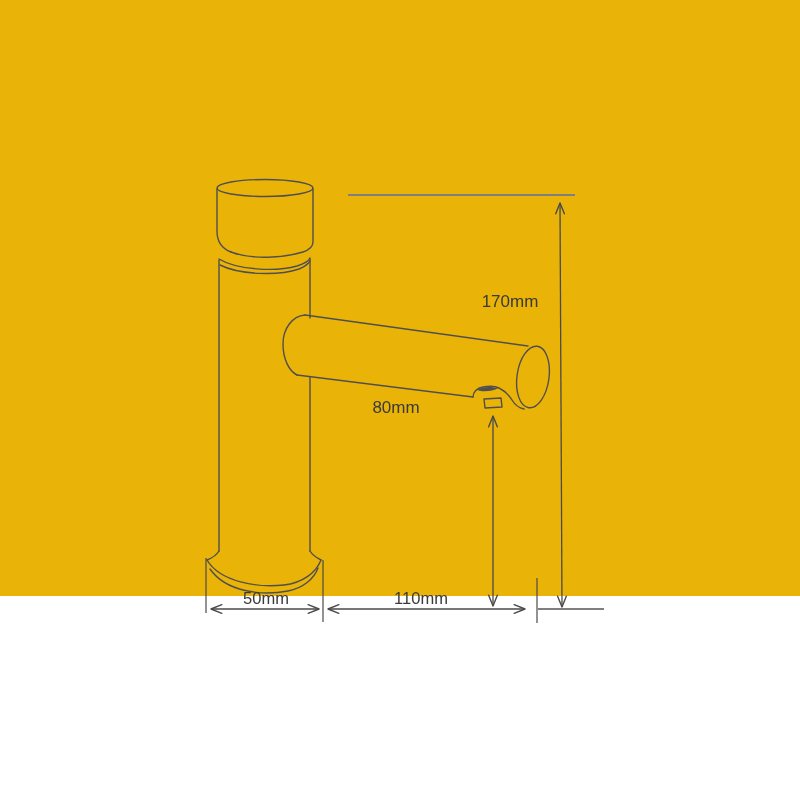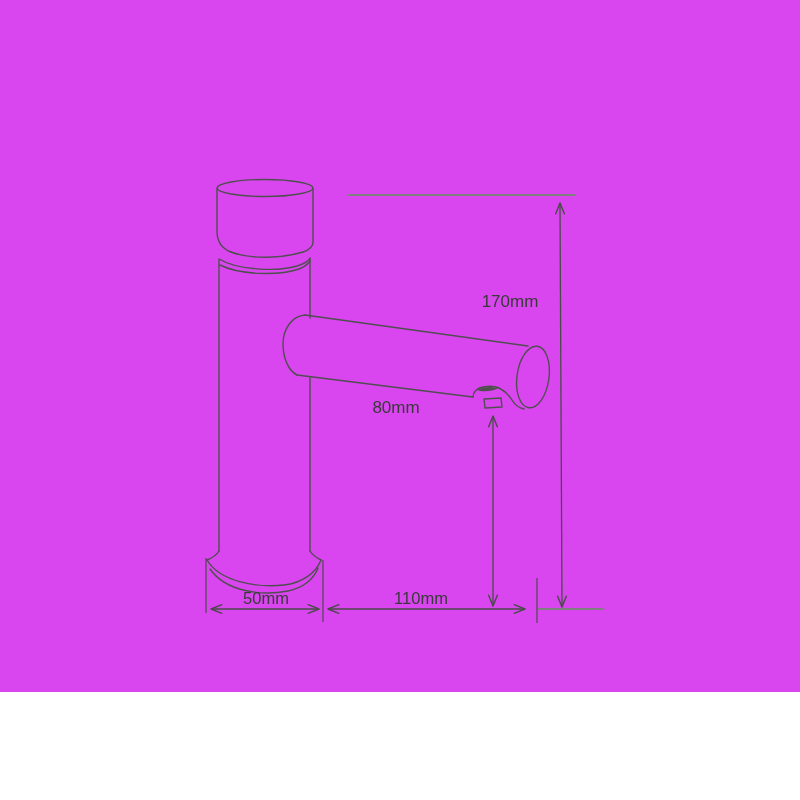--- a/index.html
+++ b/index.html
@@ -7,22 +7,22 @@
     padding: 0;
     background: #ffffff;
     width: 800px;
     height: 800px;
     overflow: hidden;
     font-family: "Liberation Sans", sans-serif;
   }
   .stage {
     position: relative;
     width: 800px;
-    height: 692px;
-    background: #d946ef;
+    height: 596px;
+    background: #eab308;
     text-decoration: underline;
   }
   svg.drawing {
     position: absolute;
     left: 0;
     top: 0;
   }
   .outline {
     fill: none;
     stroke: #4f4f4f;

